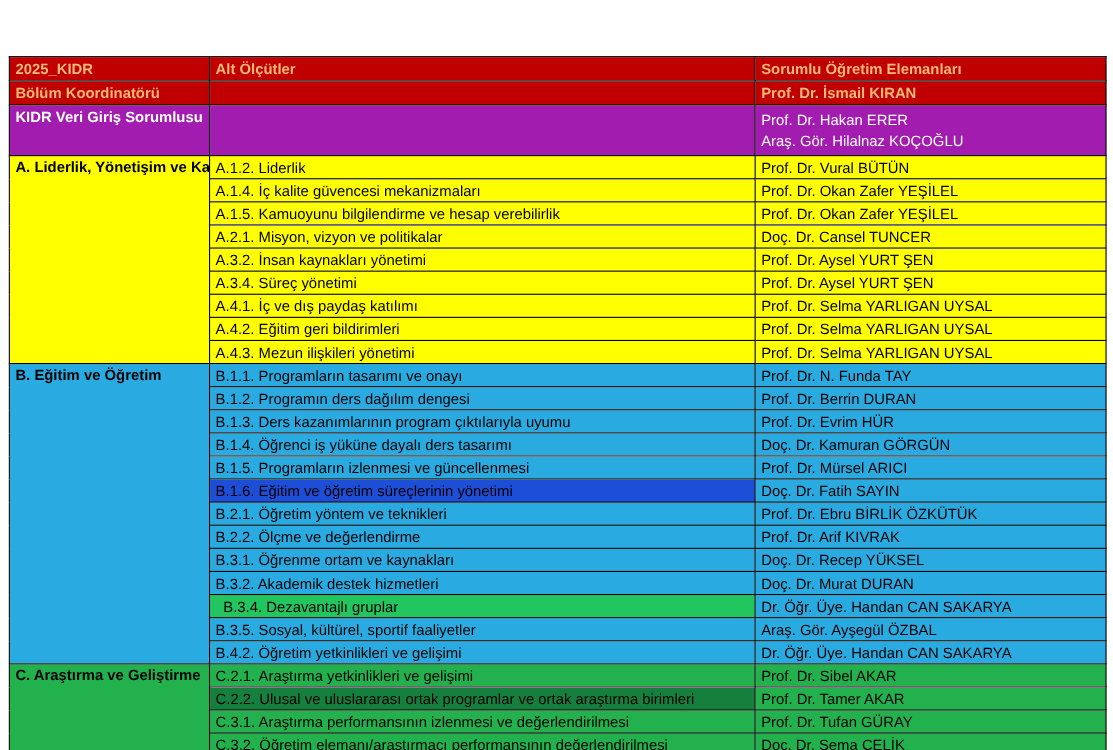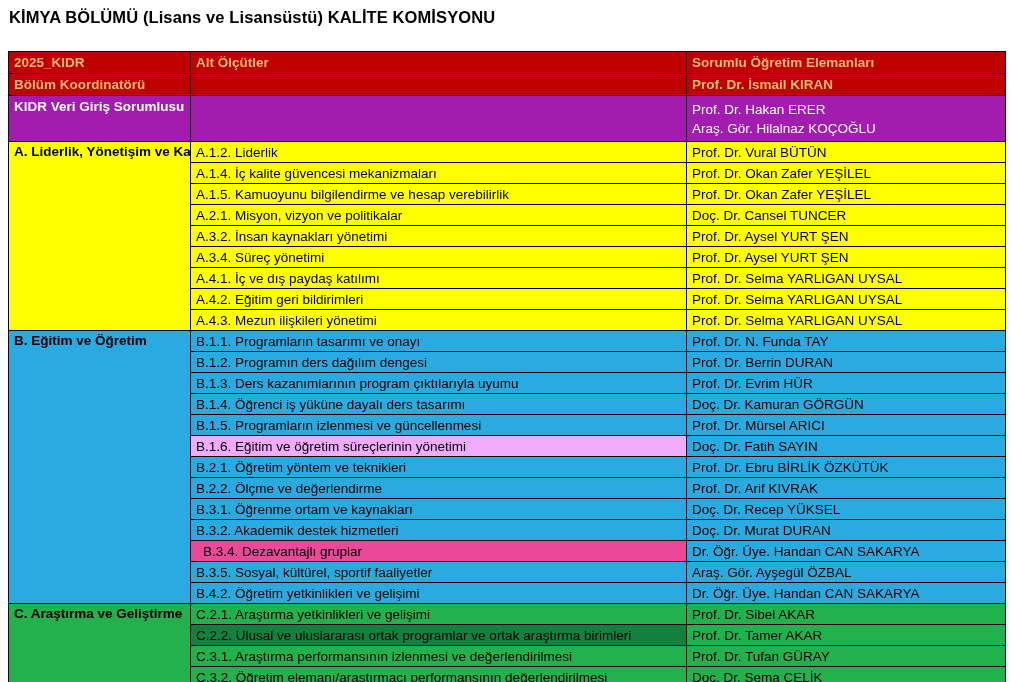--- a/index.html
+++ b/index.html
@@ -72,21 +72,20 @@
     vertical-align: top;
     padding-top: 1px;
     white-space: normal;
     line-height: 20px;
   }
 </style>
 </head>
 <body>
 
 <div class="page">
-  <div class="doc-title">KİMYA BÖLÜMÜ (Lisans ve Lisansüstü) KALİTE KOMİSYONU</div>
 
   <table class="commission">
     <colgroup>
       <col class="c1">
         <col class="c2">
         <col class="c3">
     </colgroup>
     <tbody>
       <tr class="hdr-row">
         <td>2025_KIDR</td>
@@ -159,41 +158,41 @@
         </tr>
         <tr class="data-row">
           <td style="background: rgb(41, 171, 226);">B.1.4. Öğrenci iş yüküne dayalı ders tasarımı</td>
           <td style="background: rgb(41, 171, 226);">Doç. Dr. Kamuran GÖRGÜN</td>
         </tr>
         <tr class="data-row">
           <td style="background: rgb(41, 171, 226);">B.1.5. Programların izlenmesi ve güncellenmesi</td>
           <td style="background: rgb(41, 171, 226);">Prof. Dr. Mürsel ARICI</td>
         </tr>
         <tr class="data-row">
-          <td style="background: #f0abfc; margin-top: 40px;">B.1.6. Eğitim ve öğretim süreçlerinin yönetimi</td>
+          <td style="background: #1d4ed8; margin-top: 40px;">B.1.6. Eğitim ve öğretim süreçlerinin yönetimi</td>
           <td style="background: rgb(41, 171, 226);">Doç. Dr. Fatih SAYIN</td>
         </tr>
         <tr class="data-row">
           <td style="background: rgb(41, 171, 226);">B.2.1. Öğretim yöntem ve teknikleri</td>
           <td style="background: rgb(41, 171, 226);">Prof. Dr. Ebru BİRLİK ÖZKÜTÜK</td>
         </tr>
         <tr class="data-row">
           <td style="background: rgb(41, 171, 226);">B.2.2. Ölçme ve değerlendirme</td>
           <td style="background: rgb(41, 171, 226);">Prof. Dr. Arif KIVRAK</td>
         </tr>
         <tr class="data-row">
           <td style="background: rgb(41, 171, 226);">B.3.1. Öğrenme ortam ve kaynakları</td>
           <td style="background: rgb(41, 171, 226);">Doç. Dr. Recep YÜKSEL</td>
         </tr>
         <tr class="data-row">
           <td style="background: rgb(41, 171, 226);">B.3.2. Akademik destek hizmetleri</td>
           <td style="background: rgb(41, 171, 226);">Doç. Dr. Murat DURAN</td>
         </tr>
         <tr class="data-row">
-          <td style="background: #ec4899; padding-left: 12px;">B.3.4. Dezavantajlı gruplar</td>
+          <td style="background: #22c55e; padding-left: 12px;">B.3.4. Dezavantajlı gruplar</td>
           <td style="background: rgb(41, 171, 226);">Dr. Öğr. Üye. Handan CAN SAKARYA</td>
         </tr>
         <tr class="data-row">
           <td style="background: rgb(41, 171, 226);">B.3.5. Sosyal, kültürel, sportif faaliyetler</td>
           <td style="background: rgb(41, 171, 226);">Araş. Gör. Ayşegül ÖZBAL</td>
         </tr>
         <tr class="data-row">
           <td style="background: rgb(41, 171, 226);">B.4.2. Öğretim yetkinlikleri ve gelişimi</td>
           <td style="background: rgb(41, 171, 226);">Dr. Öğr. Üye. Handan CAN SAKARYA</td>
         </tr>

